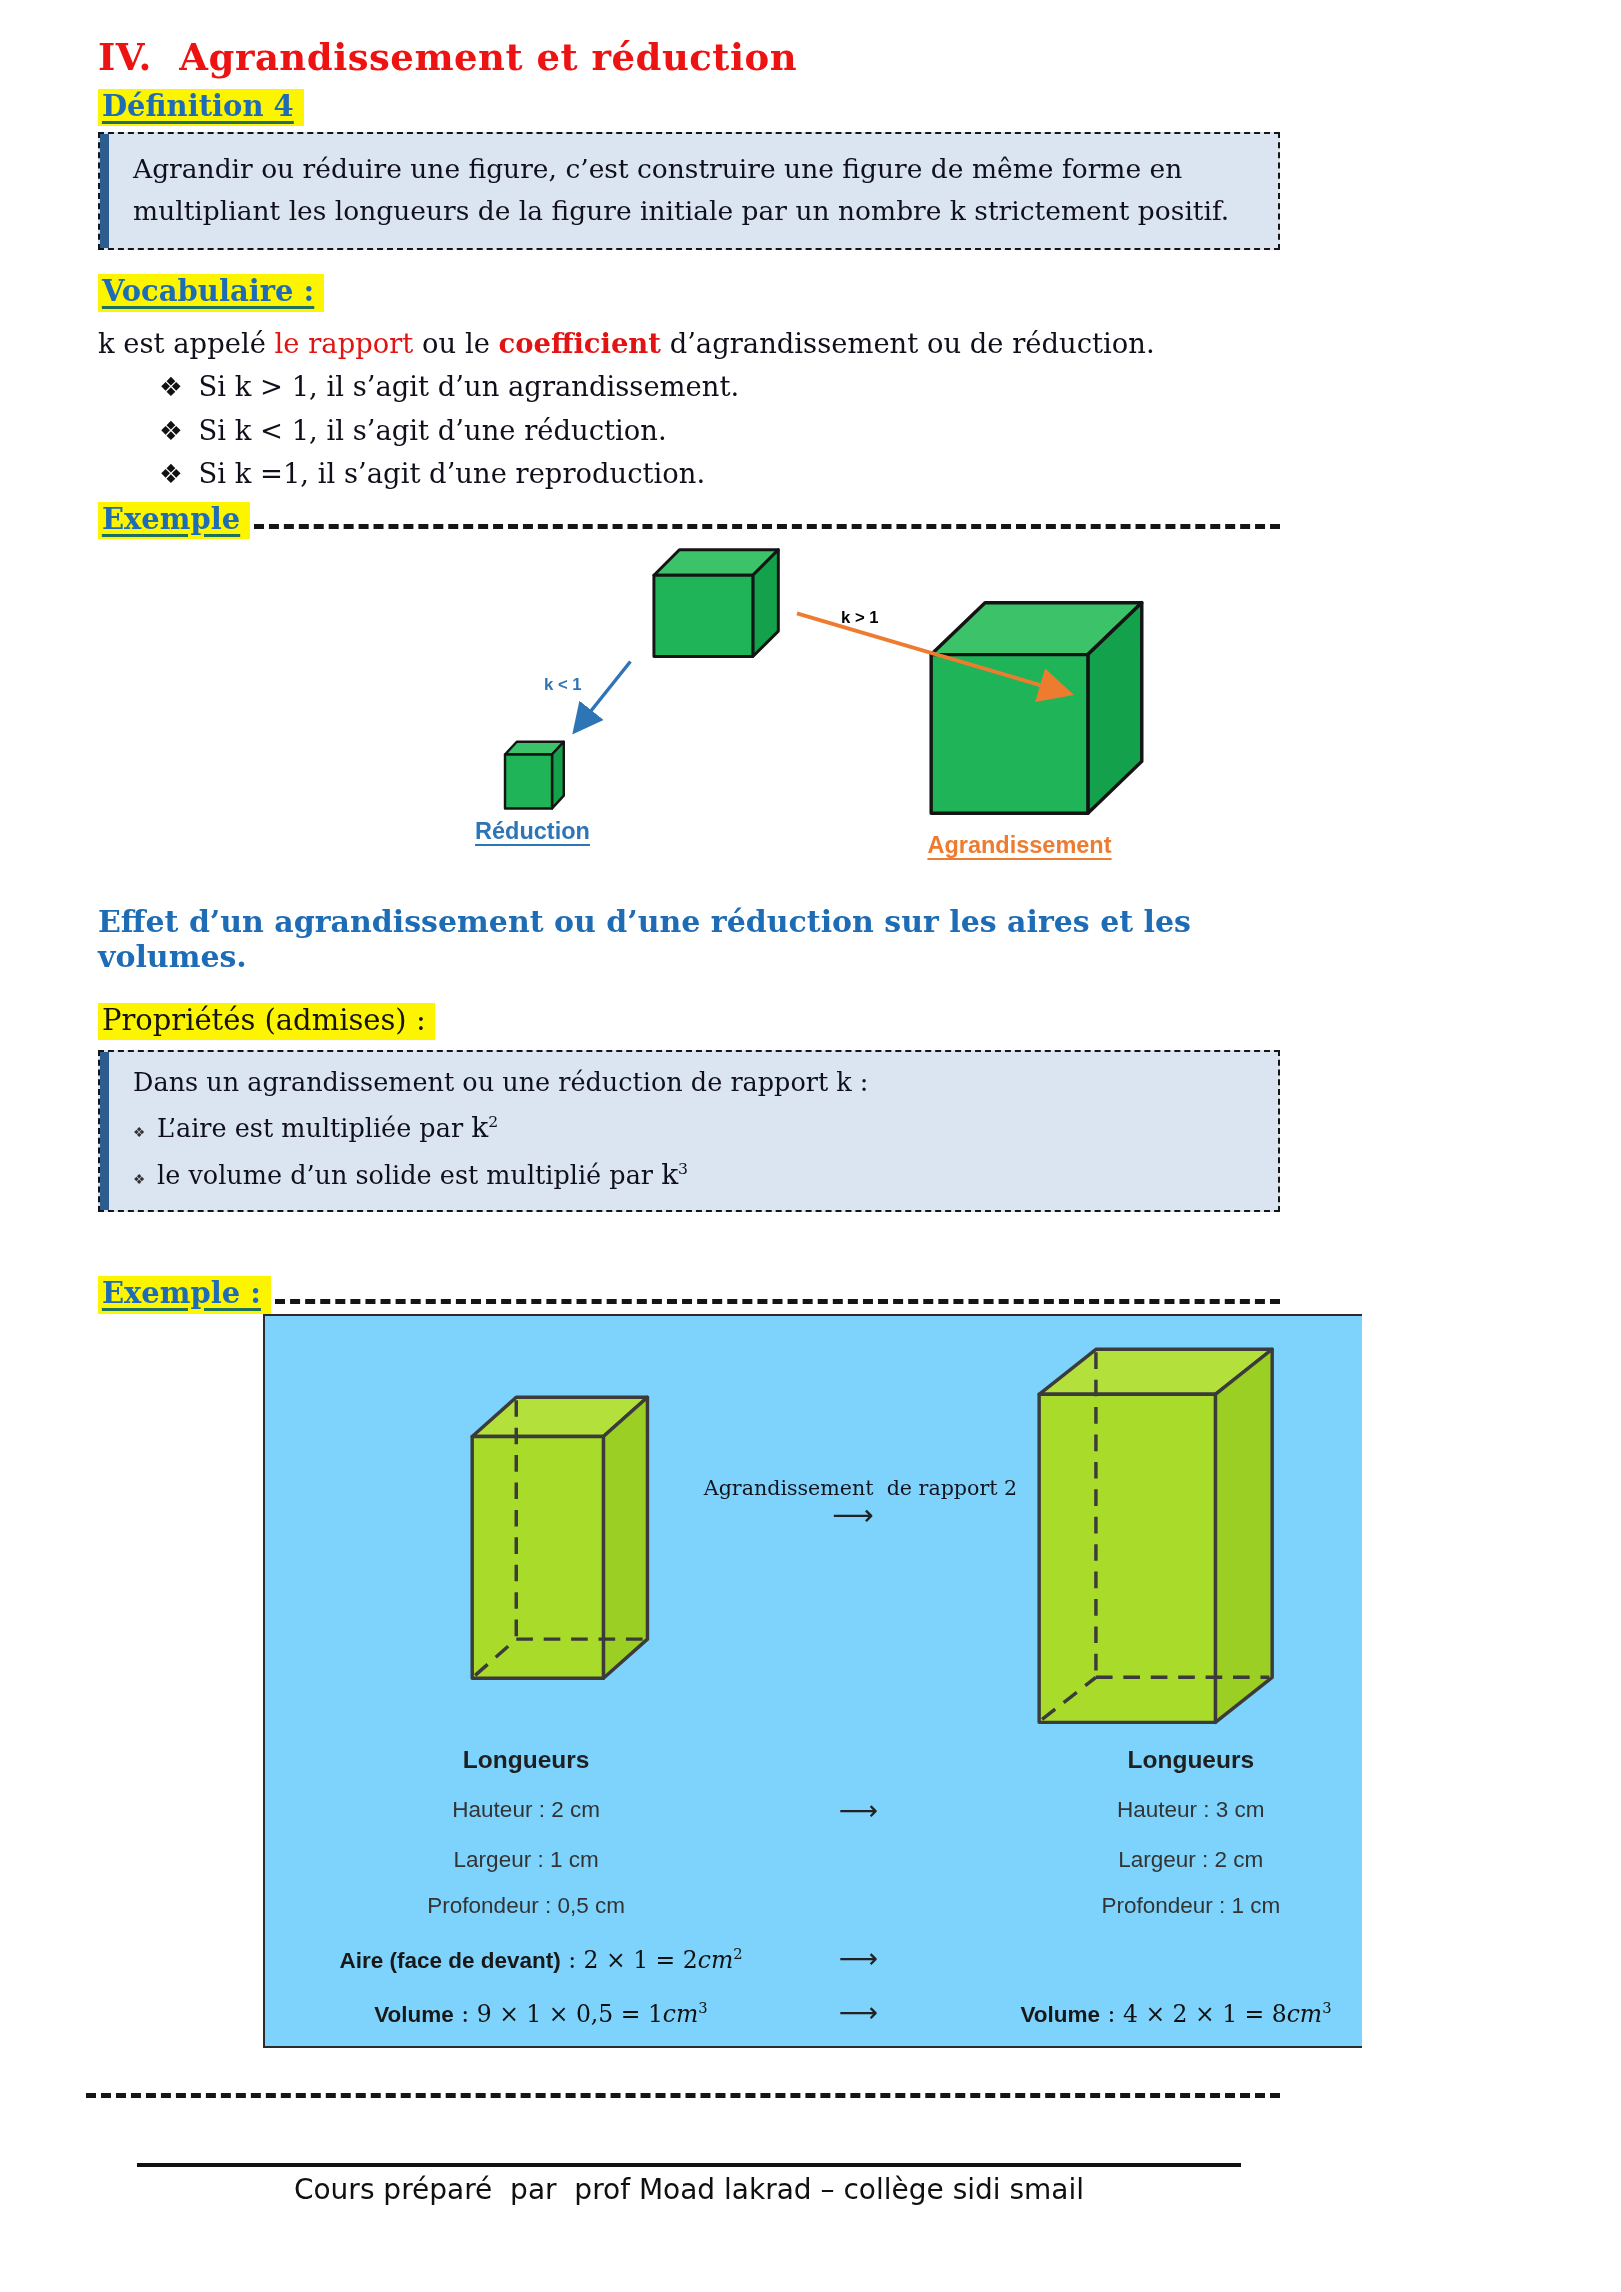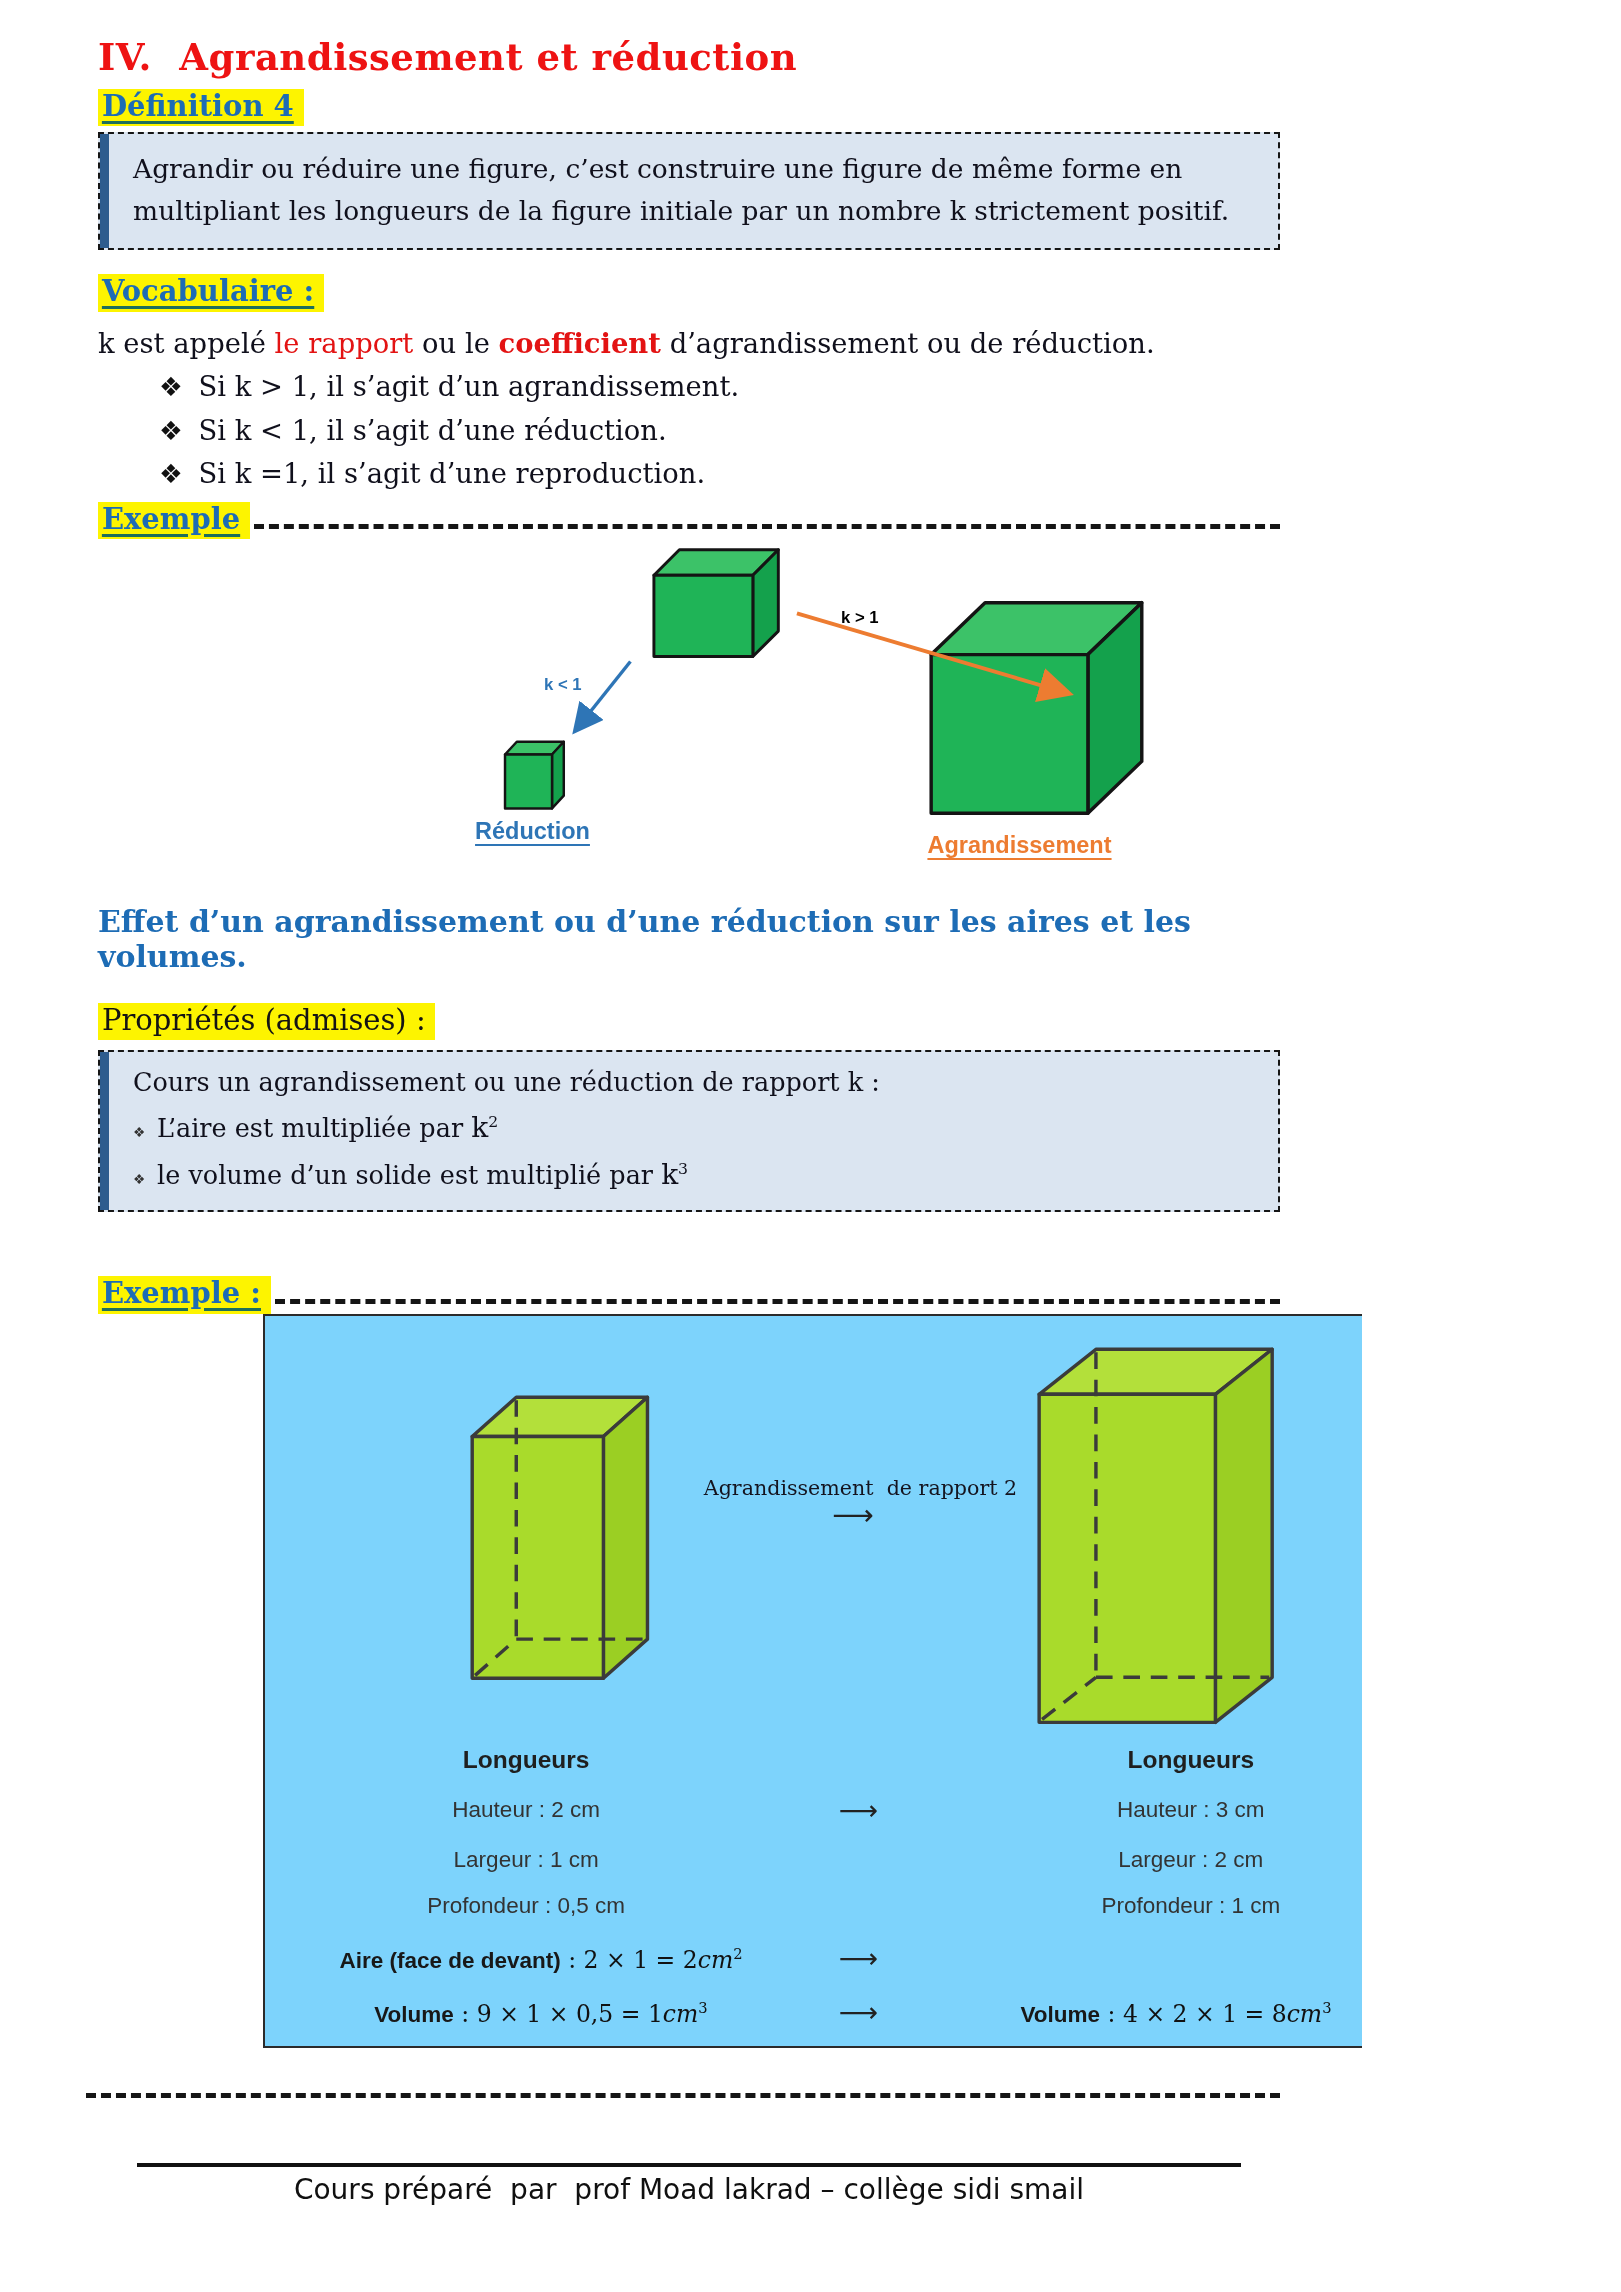--- a/index.html
+++ b/index.html
@@ -247,21 +247,21 @@
 
   
   <div class="effect-heading">Effet d’un agrandissement ou d’une réduction sur les aires et les volumes.</div>
 
   
   <div class="prop-label-row">
     <span class="hl dark">Propriétés (admises) :</span>
   </div>
   <div class="note-box" style="margin-top:9.8px; padding-top:15.7px; padding-bottom:19.6px;">
     <span class="bar"></span>
-    <p class="pintro">Cours un agrandissement ou une réduction de rapport k :</p>
+    <p class="pintro">Dans un agrandissement ou une réduction de rapport k :</p>
     <div class="pitem">
       <span class="pdiamond">❖</span>
       <span><span>L’aire est multipliée par </span><span class="kmath"><span>k</span><sup>2</sup></span></span>
     </div>
     <div class="pitem">
       <span class="pdiamond">❖</span>
       <span><span>le volume d’un solide est multiplié par </span><span class="kmath"><span>k</span><sup>3</sup></span></span>
     </div>
   </div>
 

